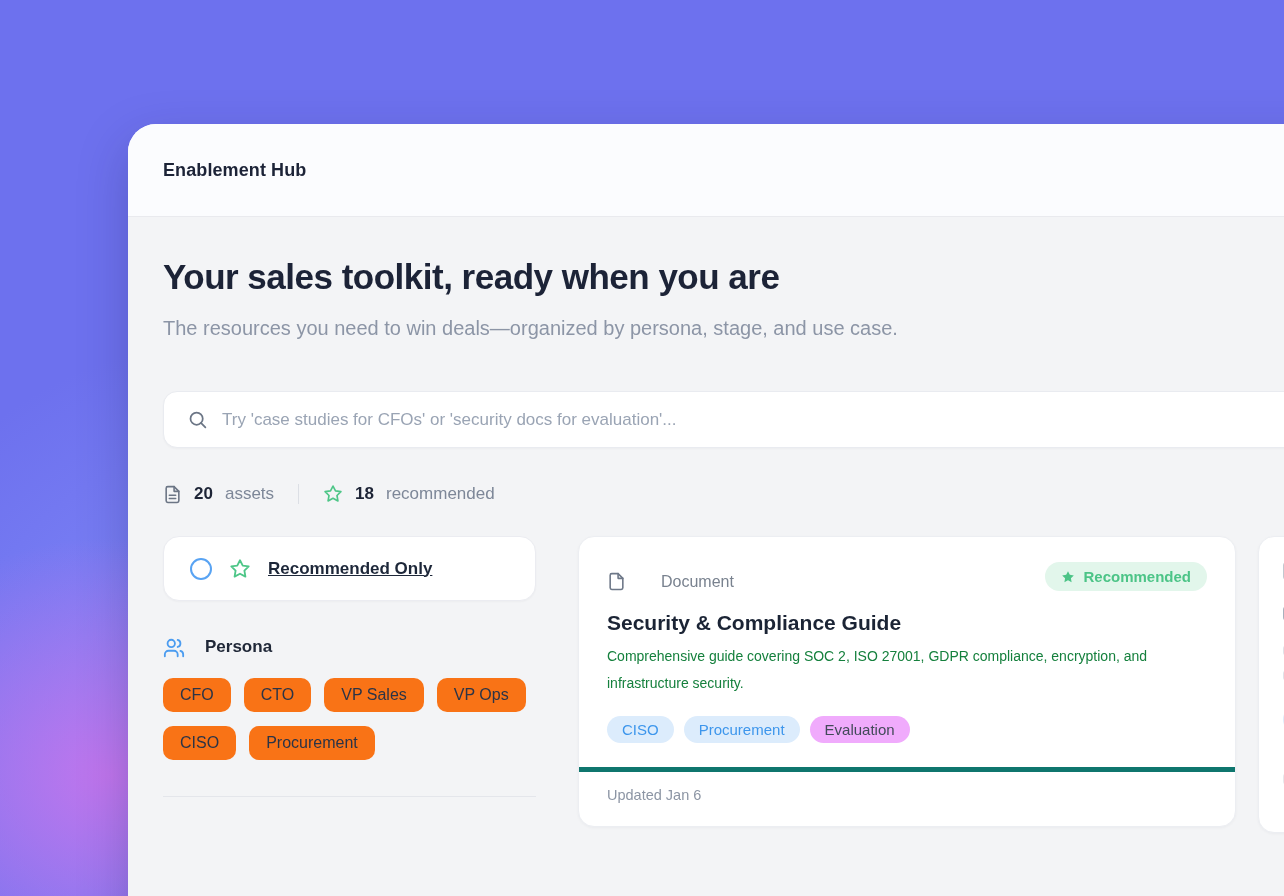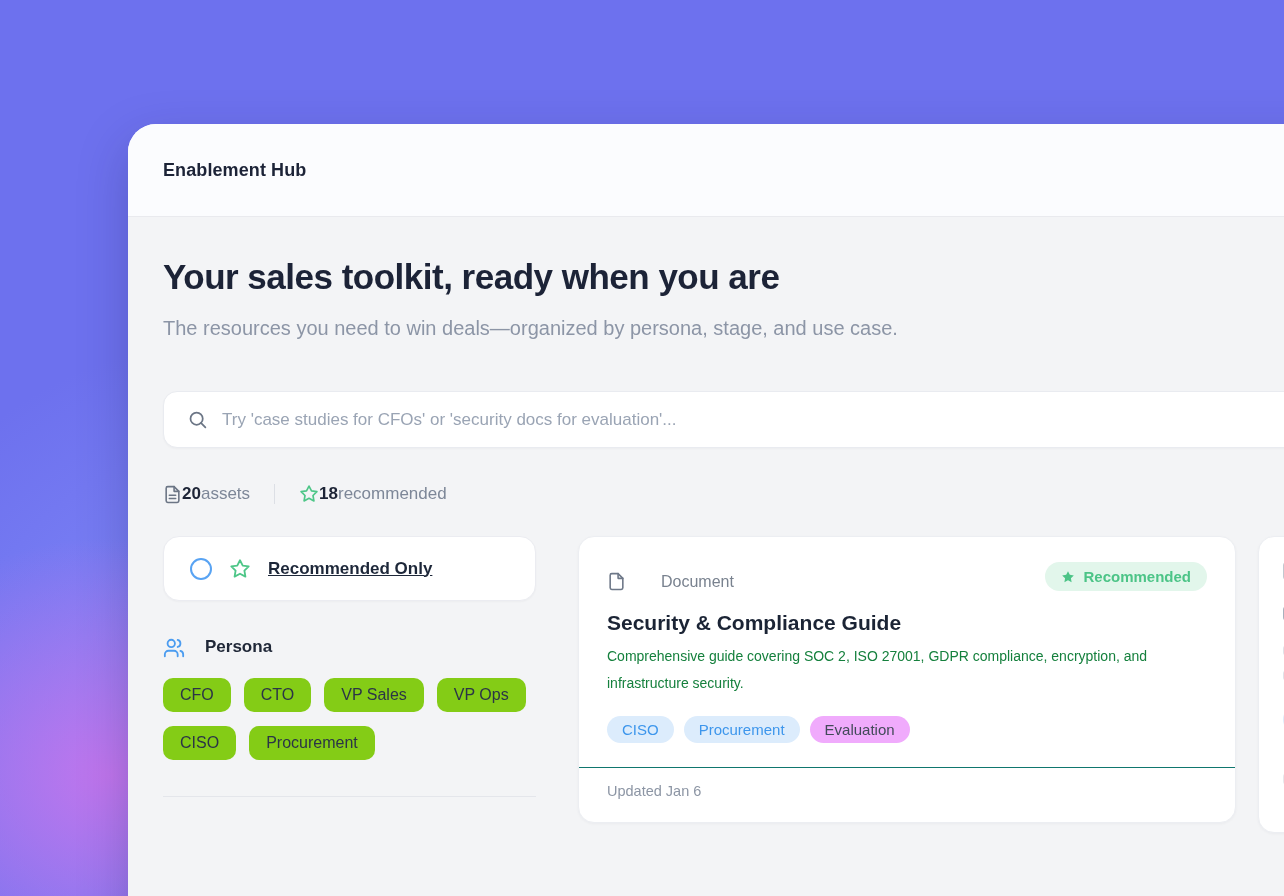--- a/index.html
+++ b/index.html
@@ -54,21 +54,21 @@
   }
   .searchbar input {
     border:none; outline:none; background:transparent;
     flex:1; font-size:17px; color:#3a4354;
     font-family:"Liberation Sans","DejaVu Sans",sans-serif;
   }
   .searchbar input::placeholder { color:#9aa4b4; }
 
   
   .stats { margin-top:36px; display:flex; align-items:center; }
-  .stat { display:flex; align-items:center; gap:0; }
+  .stat { display:flex; align-items:center; gap:12px; }
   .stat .num { font-size:17px; font-weight:700; color:#1d2436; }
   .stat .lbl { font-size:17px; color:#7d8798; }
   .stat-sep { width:1px; height:20px; background:#dcdfe5; margin:0 24px; }
 
   
   .cols { display:flex; gap:42px; margin-top:32px; align-items:flex-start; }
   .sidebar { width:373px; flex-shrink:0; }
 
   .rec-card {
     height:65px; background:#ffffff;
@@ -81,21 +81,21 @@
     width:22px; height:22px; border-radius:50%;
     border:2px solid #58a3f3; flex-shrink:0;
   }
   .rec-card .lbl { font-size:17px; font-weight:600; color:#1d2739;text-decoration:underline; }
 
   .filter-head { margin-top:36px; display:flex; align-items:flex-start; gap:20px; }
   .filter-head .lbl { font-size:17px; font-weight:700; color:#202838; }
 
   .chips { margin-top:19px; display:flex; flex-wrap:wrap; gap:14px 13px; max-width:373px; }
   .chip {
-    background:#84cc16; border-radius:10px;
+    background:#f97316; border-radius:10px;
     padding:8px 17px; font-size:16px; font-weight:500;
     color:#2b3447; cursor:pointer; white-space:nowrap;
   }
   .side-divider { border-top:1px solid #e4e6eb; margin-top:36px; width:373px; }
   .stage-head { margin-top:32px; }
 
   
   .cardrow { display:flex; gap:22px; align-items:flex-start; }
   .card {
     width:658px; flex-shrink:0;
@@ -116,21 +116,21 @@
   .card-title { margin-top:20px; font-size:21px; font-weight:700; color:#1b2435; }
   .card-desc { margin-top:8px; font-size:14px; line-height:27px; color:#15803d; max-width:600px; }
   .tags { margin-top:19px; display:flex; gap:10px; padding-bottom:24px; }
   .tag {
     font-size:15px; font-weight:500;
     padding:5px 15px; border-radius:999px; white-space:nowrap;
   }
   .tag.persona { background:#dcecfc; color:#3d96ec; }
   .tag.stage   { background:#f0abfc; color:#424a59; }
   .card-footer {
-    border-top:1px solid #0f766e;
+    border-top:5px solid #0f766e;
     padding:15px 28px 23px 28px;
     font-size:14.5px; color:#8c95a4;
   }
 
   
   .peek-card {
     width:240px; height:297px; flex-shrink:0;
     background:#ffffff; border:1px solid #eceef2; border-radius:16px;
     box-shadow:0 1px 3px rgba(20,25,45,0.04);
     padding:25px 0 0 24px; overflow:hidden;

